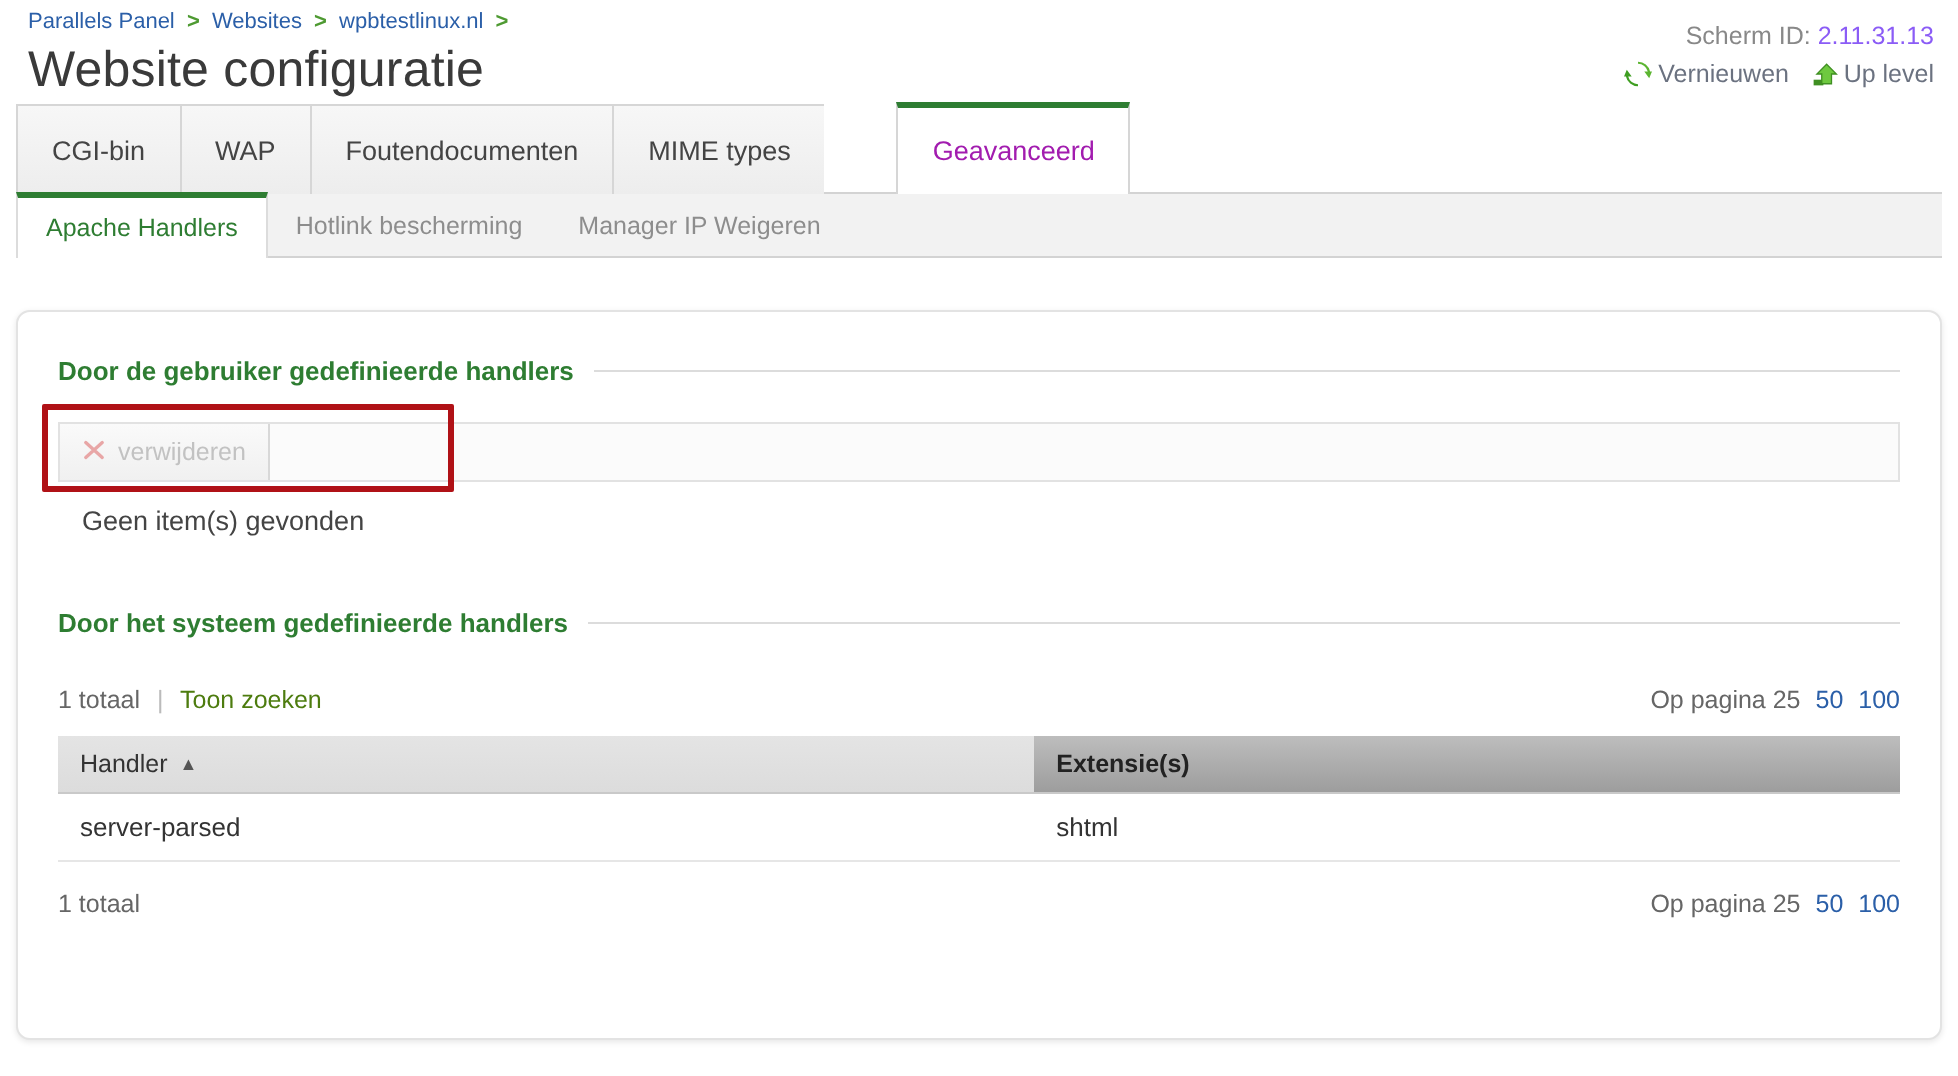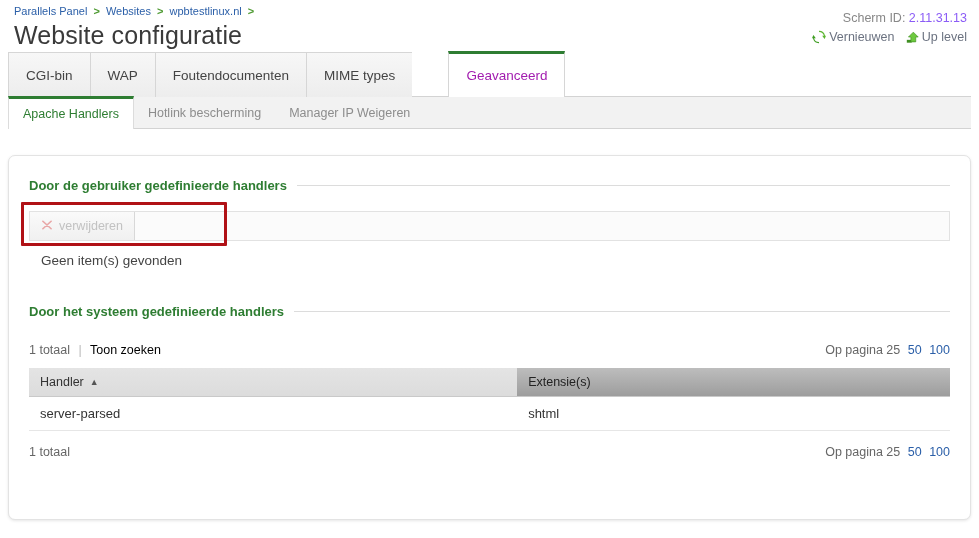--- a/index.html
+++ b/index.html
@@ -106,36 +106,37 @@
   .tbtn.disabled {
     color: #c2c2c2; font-weight: normal; cursor: default;
     background: linear-gradient(to bottom, #fafafa 0%, #f0f0f0 100%);
   }
   .empty-msg { font-size: 13.5px; color: #444; margin: 12px 0 0 12px; }
 
   
   .pager { display: flex; align-items: center; font-size: 12.5px; color: #666; }
   .pager .left { flex: 1; }
   .pager .sep { color: #bbb; margin: 0 5px; }
-  .pager a { color: #000000; text-decoration: none; }
+  .pager a { color: #4d7c0f; text-decoration: none; }
   .pager .pg-label { color: #666; }
   .pager .pg-cur { color: #666; }
   .pager .pg-opt { color: #2b5fa8; margin-left: 4px; }
 
   
   table.grid { width: 100%; border-collapse: collapse; margin-top: 11px; }
   table.grid th {
     text-align: left; font-size: 12.5px; font-weight: normal; color: #333;
     padding: 7px 11px; height: 26px;
     background: linear-gradient(to bottom, #e4e4e4 0%, #dcdcdc 100%);
     border-bottom: 1px solid #c9c9c9;
   }
   table.grid th.sorted-adjacent {
     background: linear-gradient(to bottom, #bdbdbd 0%, #9d9d9d 100%);
     color: #222;
+    font-weight: bold;
   }
   .caret { display: inline-block; margin-left: 6px; font-size: 9px; color: #555; vertical-align: 1px; }
   table.grid td {
     font-size: 13px; color: #333; padding: 9px 11px;
     border-bottom: 1px solid #e6e6e6; background: #fff;
   }
   .after-table-pager { margin-top: 14px; }
 </style>
 </head>
 <body>

